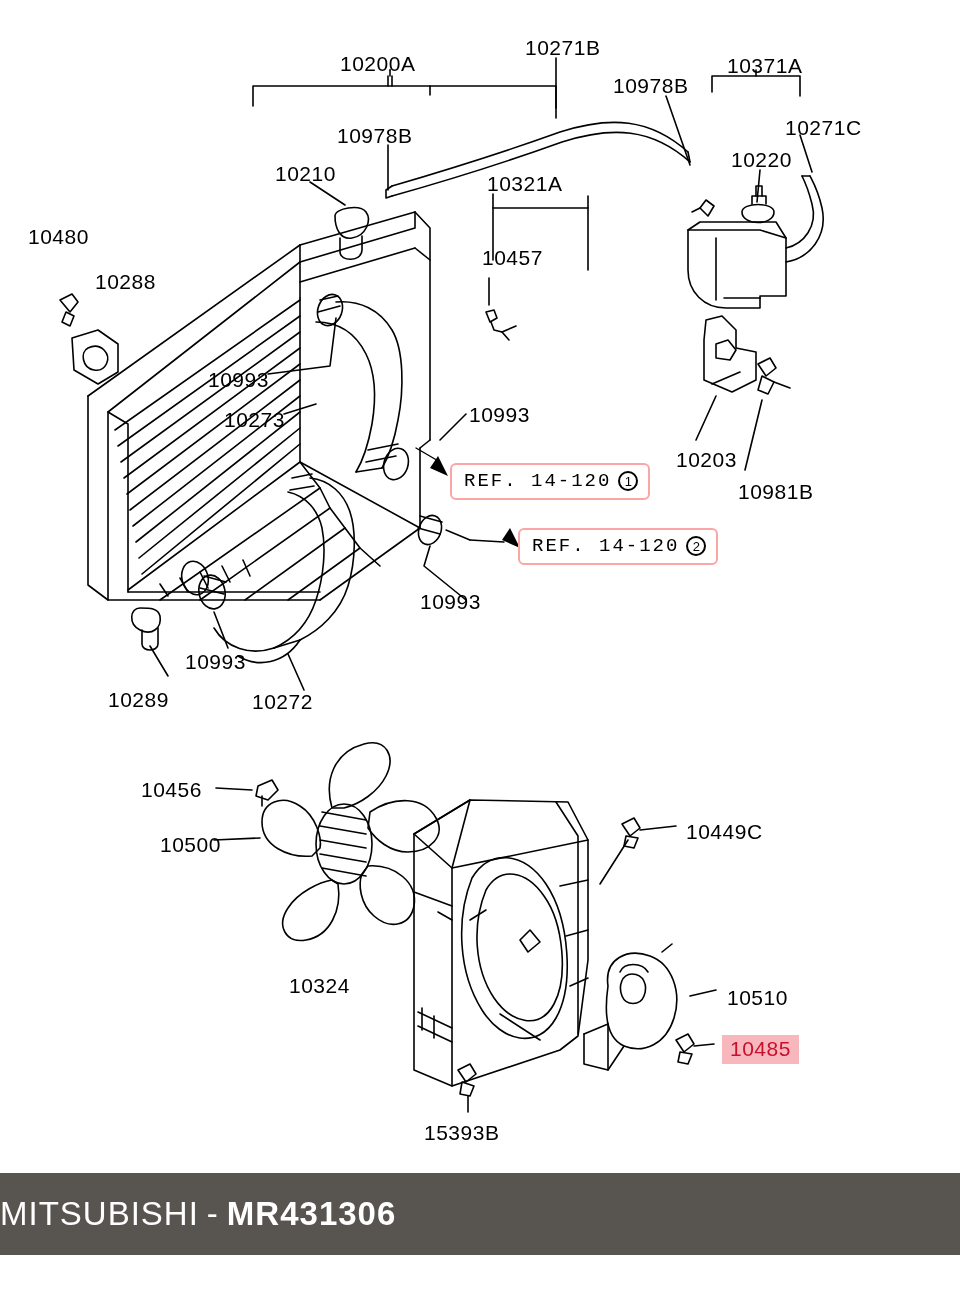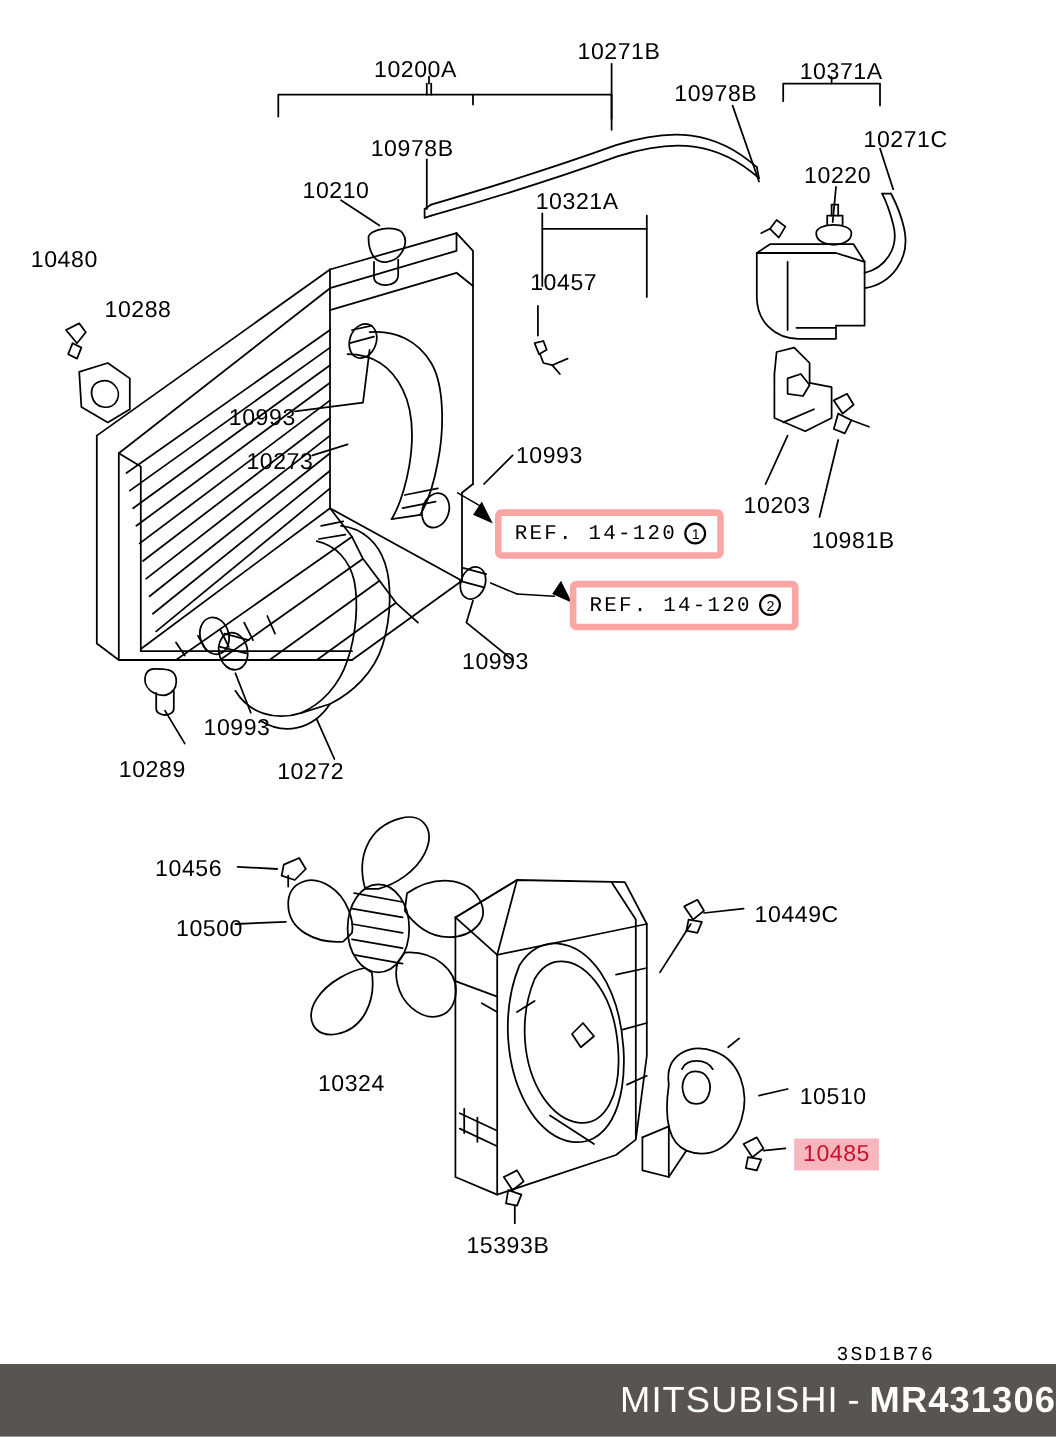--- a/index.html
+++ b/index.html
@@ -26,21 +26,21 @@
     letter-spacing: 0.5px;
   }
   .lbl.hl {
     color: #c8102e;
     background: #f7b7bd;
     padding: 2px 8px 3px 8px;
     font-weight: normal;
   }
   .reftag {
     position: absolute;
-    border: 6px solid #fca5a5;
+    border: 2px solid #fca5a5;
     border-radius: 6px;
     background: #fff;
     font-family: "Liberation Mono", monospace;
     font-size: 19px;
     padding: 5px 10px 6px 12px;
     letter-spacing: 2px;
     display: flex;
     align-items: center;
     gap: 7px;
     white-space: nowrap;
@@ -61,26 +61,26 @@
     position: absolute;
     right: 110px;
     top: 1222px;
     font-family: Liberation Mono, monospace;
     font-size: 18px;
     letter-spacing: 2px;
     color: #000;
   }
   #footer {
     position: absolute;
-    left: 0; top: 1240px;
-    width: 960px; height: 66px;
+    left: 0; top: 1173px;
+    width: 960px; height: 82px;
     background: #58544f;
     display: flex;
     align-items: center;
-    justify-content: flex-end;
+    justify-content: flex-start;
   }
   #footer-inner {
     display: flex;
     align-items: baseline;
     gap: 0;
     color: #ffffff;
     font-size: 33px;
     letter-spacing: 1px;
   }
   #footer .brand { font-weight: normal; }

